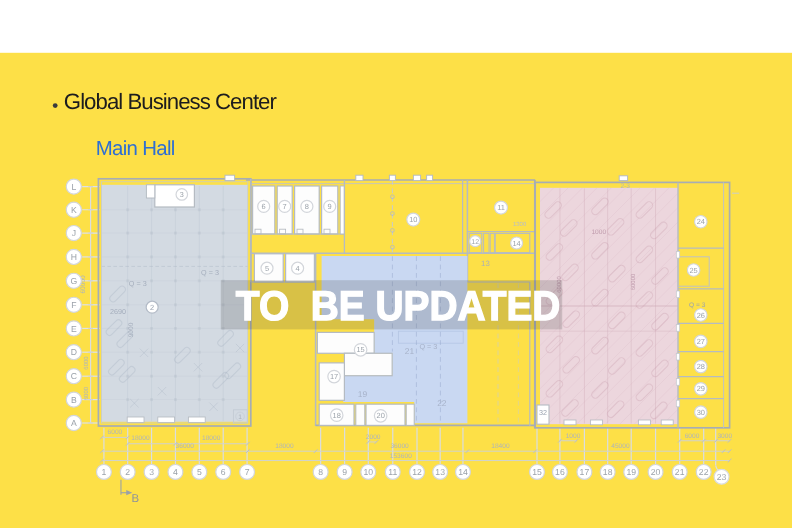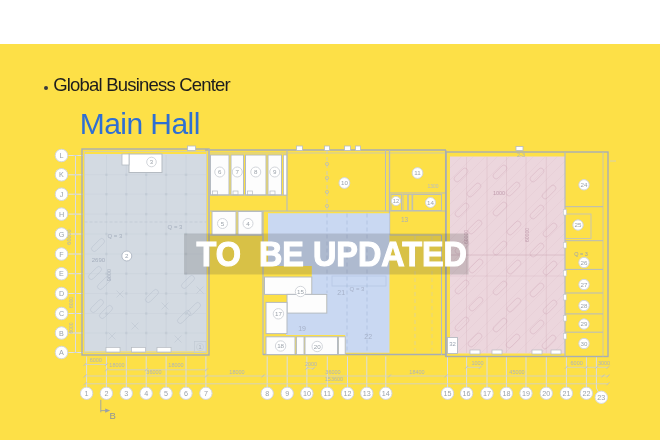--- a/index.html
+++ b/index.html
@@ -1,19 +1,19 @@
 <!DOCTYPE html>
 <html><head>
 <meta charset="utf-8">
 <style>
 html,body{margin:0;padding:0;background:#ffffff;}
 #page{position:relative;width:660px;height:440px;background:#fde047;overflow:hidden;font-family:"Liberation Sans",sans-serif;margin-top:44px;}
 #t1{position:absolute;left:53.2px;top:32.3px;font-size:18.5px;line-height:18.5px;color:#1c1c1e;letter-spacing:-0.8px;}
 #bullet{position:absolute;left:43.5px;top:41.8px;width:4.4px;height:4.4px;border-radius:50%;background:#3a3a3c;}
-#t2{position:absolute;left:79.7px;top:69px;font-size:30px;line-height:22.5px;color:#2e6fd3;letter-spacing:-0.55px;}
+#t2{position:absolute;left:79.7px;top:69px;font-size:17px;line-height:22.5px;color:#2e6fd3;letter-spacing:-0.55px;}
 </style>
 </head>
 <body>
 <div id="page">
 <div id="bullet"></div>
 <div id="t1">Global Business Center</div>
 <div id="t2">Main Hall</div>
 <svg width="660" height="440" viewBox="0 0 660 440" style="position:absolute;left:0;top:0">
 <defs>
 <clipPath id="pinkclip">

